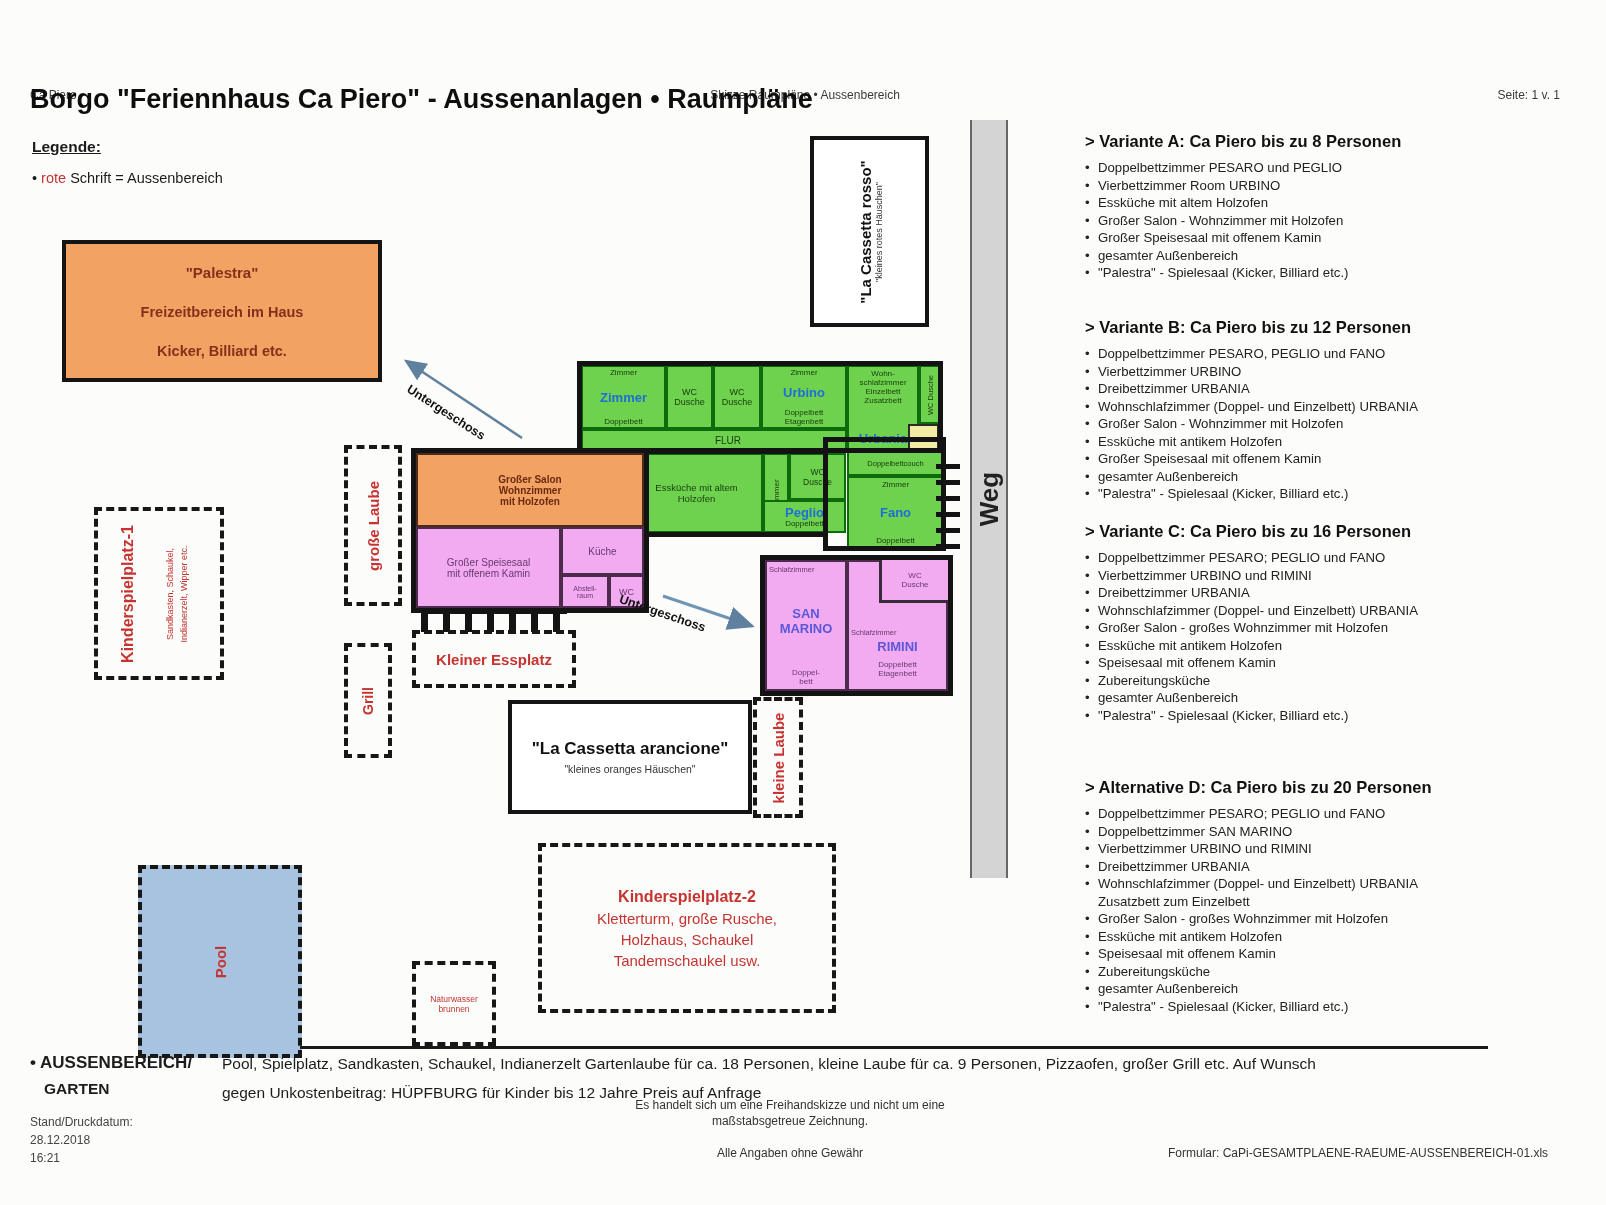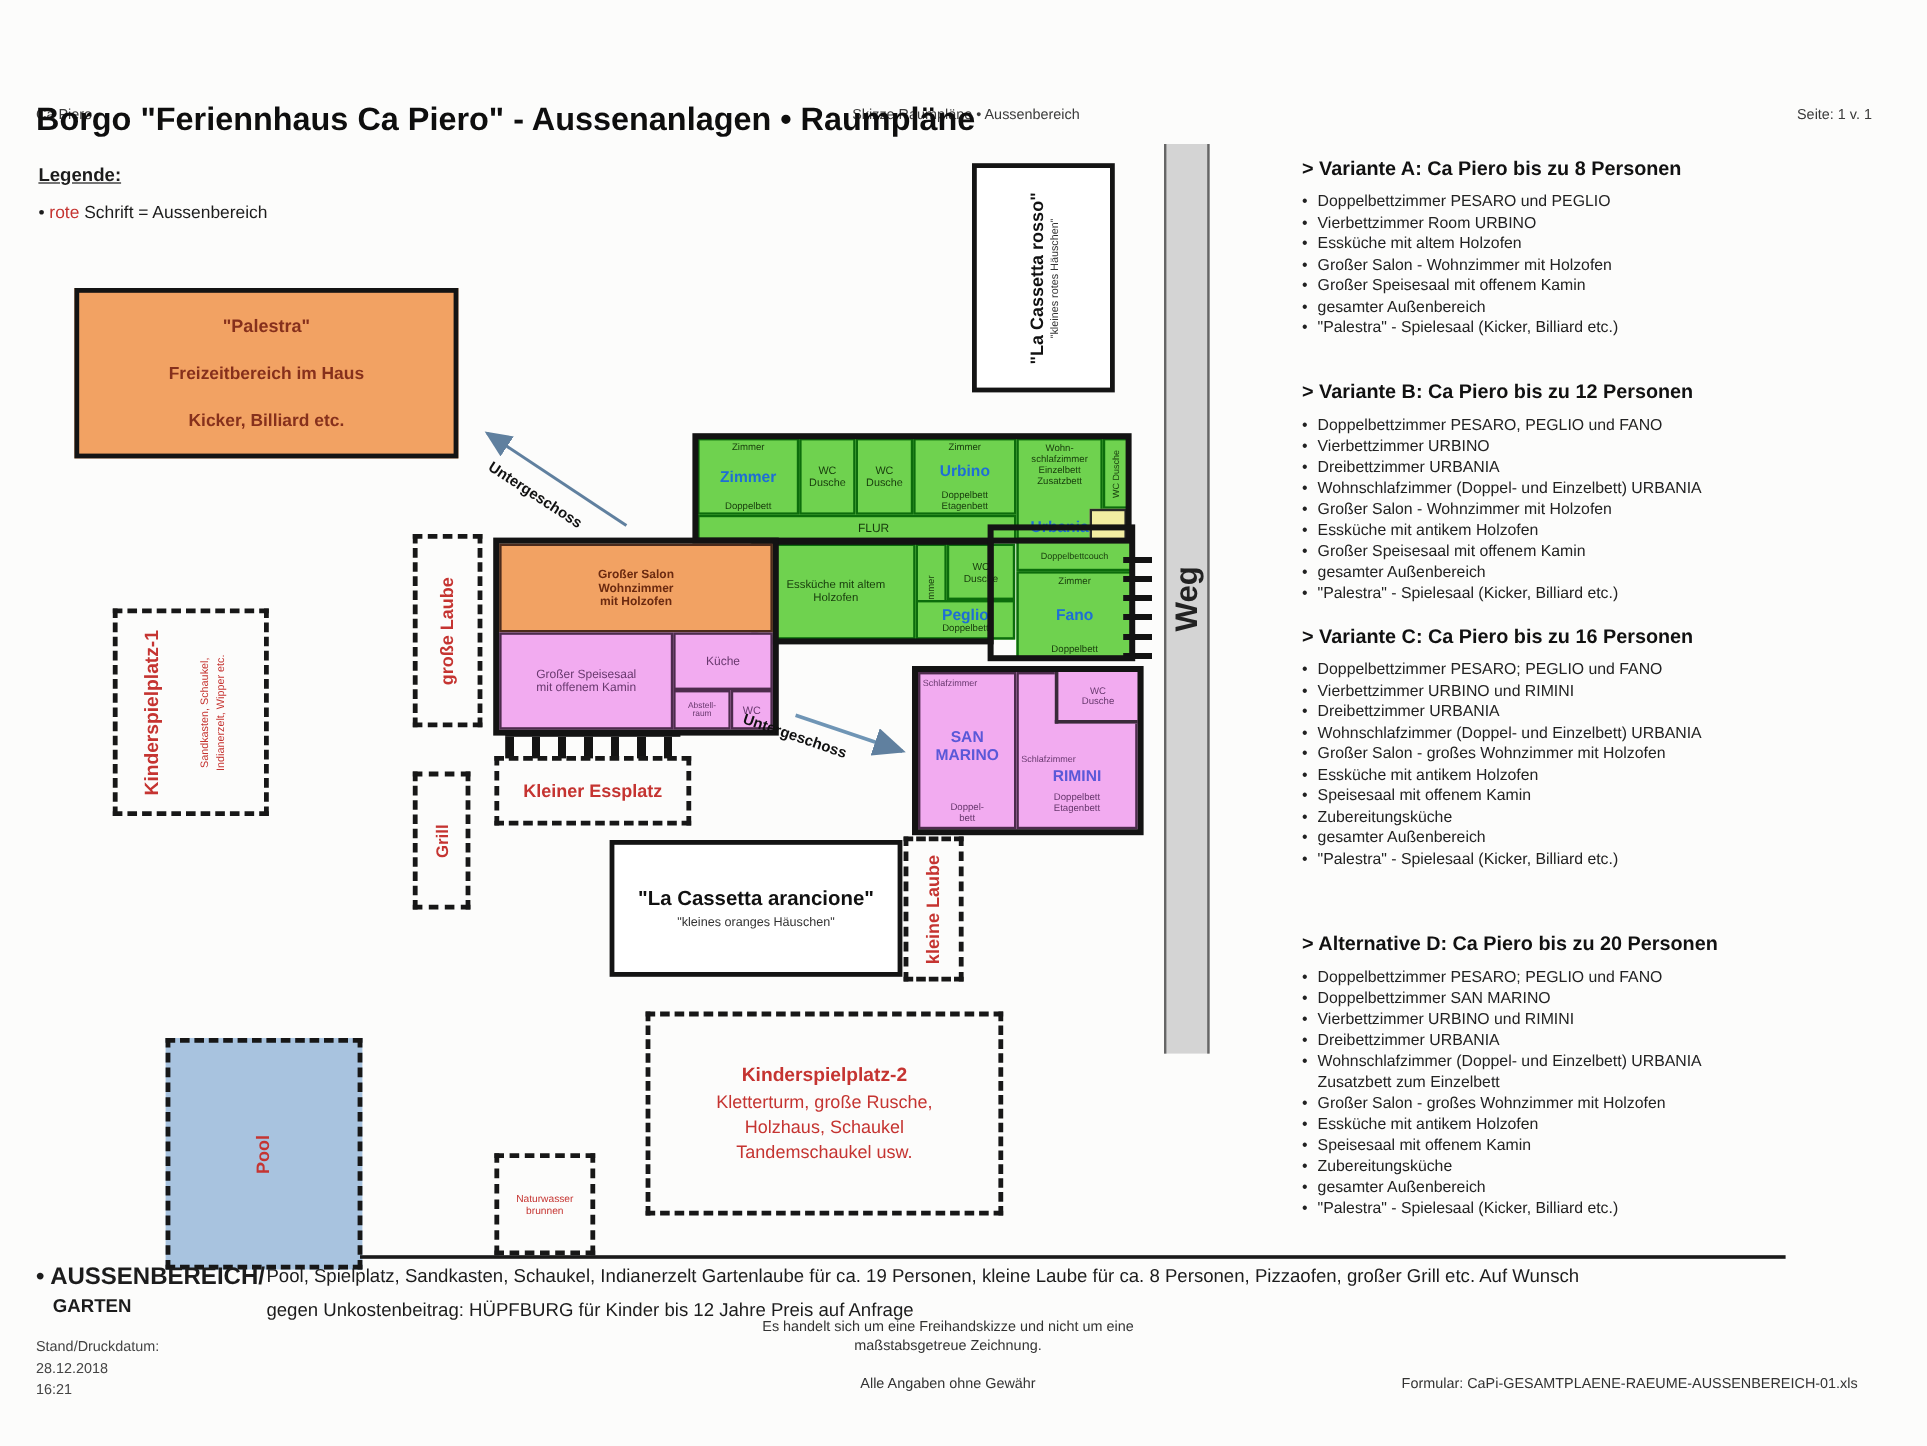--- a/index.html
+++ b/index.html
@@ -391,23 +391,23 @@
           <span>gesamter Außenbereich</span>
         </div>
         <div class="vitem">
           <span class="vm">•</span>
           <span>"Palestra" - Spielesaal (Kicker, Billiard etc.)</span>
         </div>
       </div>
   </div>
 
   <div class="abs" style="left:300px;top:1046px;width:1188px;height:3px;background:#1a1a1a;"></div>
-  <div class="abs b" style="left:30px;top:1053px;font-size:20px;">• AUSSENBEREICH/</div>
+  <div class="abs b" style="left:30px;top:1053px;font-size:17px;">• AUSSENBEREICH/</div>
   <div class="abs b" style="left:44px;top:1080px;font-size:15.5px;">GARTEN</div>
-  <div class="abs" style="left:222px;top:1055px;width:1290px;font-size:15.5px;">Pool, Spielplatz, Sandkasten, Schaukel, Indianerzelt  Gartenlaube für ca. 19 Personen, kleine Laube für  ca. 8 Personen, Pizzaofen, großer Grill etc. Auf Wunsch</div>
+  <div class="abs" style="left:222px;top:1055px;width:1290px;font-size:15.5px;">Pool, Spielplatz, Sandkasten, Schaukel, Indianerzelt  Gartenlaube für ca. 18 Personen, kleine Laube für  ca. 9 Personen, Pizzaofen, großer Grill etc. Auf Wunsch</div>
   <div class="abs" style="left:222px;top:1084px;width:1290px;font-size:15.5px;">gegen Unkostenbeitrag:  HÜPFBURG für Kinder bis 12 Jahre Preis auf Anfrage</div>
 
   <div class="abs" style="left:30px;top:1115px;font-size:12px;color:#444;">Stand/Druckdatum:</div>
   <div class="abs" style="left:30px;top:1133px;font-size:12px;color:#444;">28.12.2018</div>
   <div class="abs" style="left:30px;top:1151px;font-size:12px;color:#444;">16:21</div>
 
   <div class="abs ctr" style="left:610px;top:1098px;width:360px;font-size:12px;color:#333;">Es handelt sich um eine Freihandskizze und nicht um eine</div>
   <div class="abs ctr" style="left:610px;top:1114px;width:360px;font-size:12px;color:#333;">maßstabsgetreue Zeichnung.</div>
   <div class="abs ctr" style="left:640px;top:1146px;width:300px;font-size:12px;color:#333;">Alle Angaben ohne Gewähr</div>
   <div class="abs" style="left:1168px;top:1146px;font-size:12px;color:#333;">Formular: CaPi-GESAMTPLAENE-RAEUME-AUSSENBEREICH-01.xls</div>

